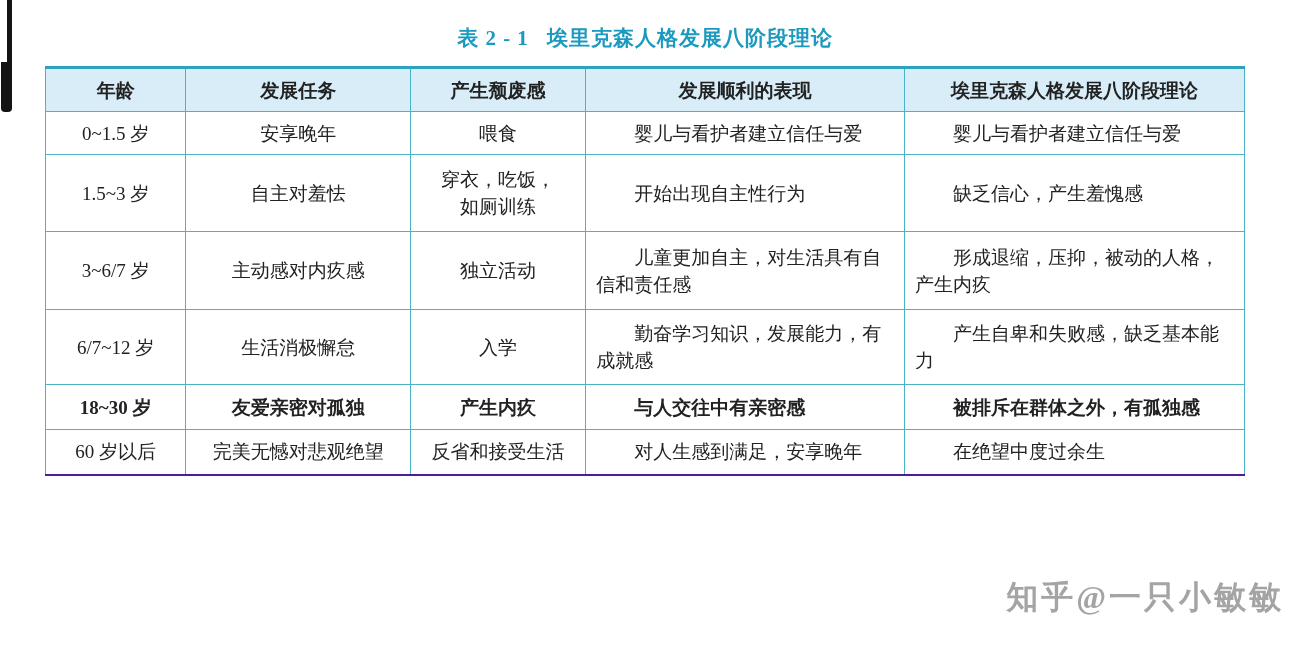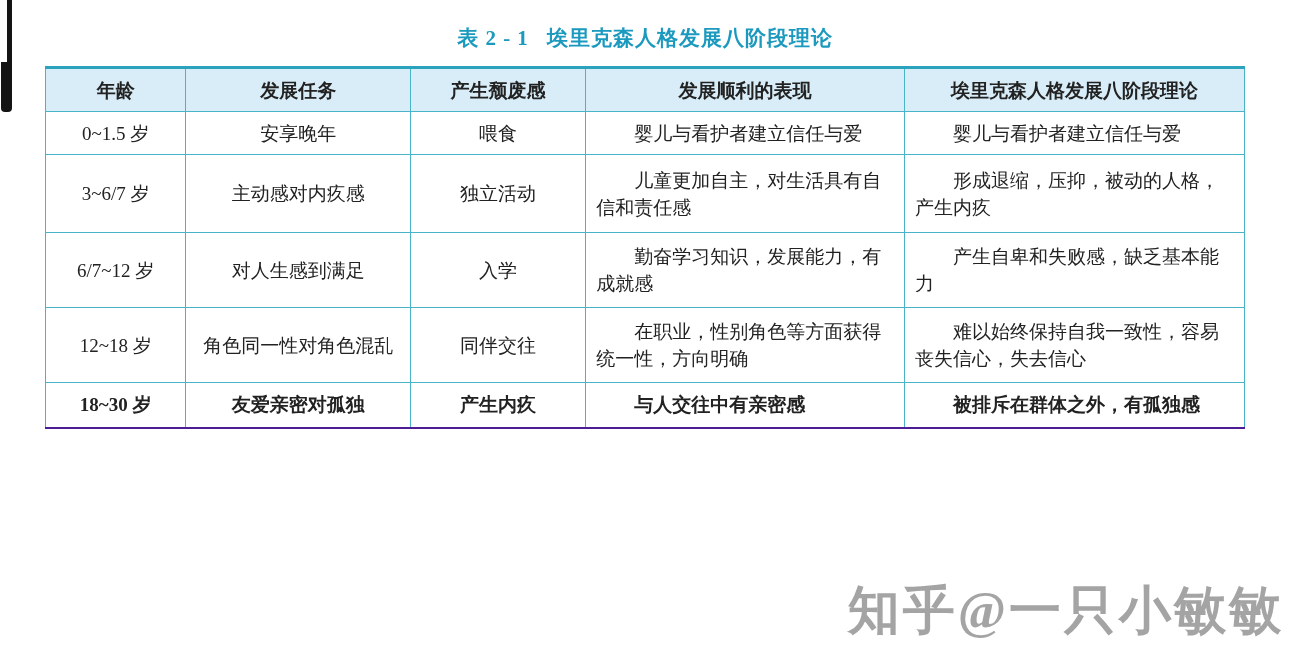--- a/index.html
+++ b/index.html
@@ -57,21 +57,21 @@
   tr.r2 td { height: 78px; }
   tr.r3 td { height: 75px; }
   tr.r4 td { height: 75px; }
   tr.r5 td { height: 45px; font-weight: bold; }
   tr.r6 td { height: 75px; }
   tr.r7 td { height: 45px; }
 
   .watermark {
     position: absolute;
     right: 6px; top: 576px;
-    font-size: 52px;
+    font-size: 32px;
     font-weight: bold;
     letter-spacing: 3px;
     color: rgba(138,138,138,0.78);
     text-shadow: 1px 1px 0 #ffffff, -1px -1px 0 #ffffff, 1px -1px 0 #ffffff, -1px 1px 0 #ffffff;
     white-space: nowrap;
     pointer-events: none;
     margin-left: 25px;
   }
 </style>
 </head>
@@ -110,63 +110,75 @@
           <td class="c">0~1.5 岁</td>
           <td class="c">安享晚年</td>
           <td class="c">喂食</td>
           <td class="j">
               <div class="para">婴儿与看护者建立信任与爱</div>
             </td>
           <td class="j">
               <div class="para">婴儿与看护者建立信任与爱</div>
             </td>
         </tr>
+        <tr class="r1">
+          <td class="c">1.5~3 岁</td>
+          <td class="c">自主对羞怯</td>
+          <td class="c">穿衣，吃饭，
+如厕训练</td>
+          <td class="j">
+              <div class="para">开始出现自主性行为</div>
+            </td>
+          <td class="j">
+              <div class="para">缺乏信心，产生羞愧感</div>
+            </td>
+        </tr>
         <tr class="r2">
           <td class="c">3~6/7 岁</td>
           <td class="c">主动感对内疚感</td>
           <td class="c">独立活动</td>
           <td class="j">
               <div class="para">儿童更加自主，对生活具有自信和责任感</div>
             </td>
           <td class="j">
               <div class="para">形成退缩，压抑，被动的人格，产生内疚</div>
             </td>
         </tr>
         <tr class="r3">
           <td class="c">6/7~12 岁</td>
-          <td class="c">对人生感到满足</td>
+          <td class="c">生活消极懈怠</td>
           <td class="c">入学</td>
           <td class="j">
               <div class="para">勤奋学习知识，发展能力，有成就感</div>
             </td>
           <td class="j">
               <div class="para">产生自卑和失败感，缺乏基本能力</div>
-            </td>
-        </tr>
-        <tr class="r4">
-          <td class="c">12~18 岁</td>
-          <td class="c">角色同一性对角色混乱</td>
-          <td class="c">同伴交往</td>
-          <td class="j">
-              <div class="para">在职业，性别角色等方面获得统一性，方向明确</div>
-            </td>
-          <td class="j">
-              <div class="para">难以始终保持自我一致性，容易丧失信心，失去信心</div>
             </td>
         </tr>
         <tr class="r5">
           <td class="c">18~30 岁</td>
           <td class="c">友爱亲密对孤独</td>
           <td class="c">产生内疚</td>
           <td class="j">
               <div class="para">与人交往中有亲密感</div>
             </td>
           <td class="j">
               <div class="para">被排斥在群体之外，有孤独感</div>
             </td>
         </tr>
+        <tr class="r7">
+          <td class="c">60 岁以后</td>
+          <td class="c">完美无憾对悲观绝望</td>
+          <td class="c">反省和接受生活</td>
+          <td class="j">
+              <div class="para">对人生感到满足，安享晚年</div>
+            </td>
+          <td class="j">
+              <div class="para">在绝望中度过余生</div>
+            </td>
+        </tr>
       </tbody>
     </table>
   </div>
 
   <div class="watermark">知乎@一只小敏敏</div>
 
 </div>
 
 </body></html>

